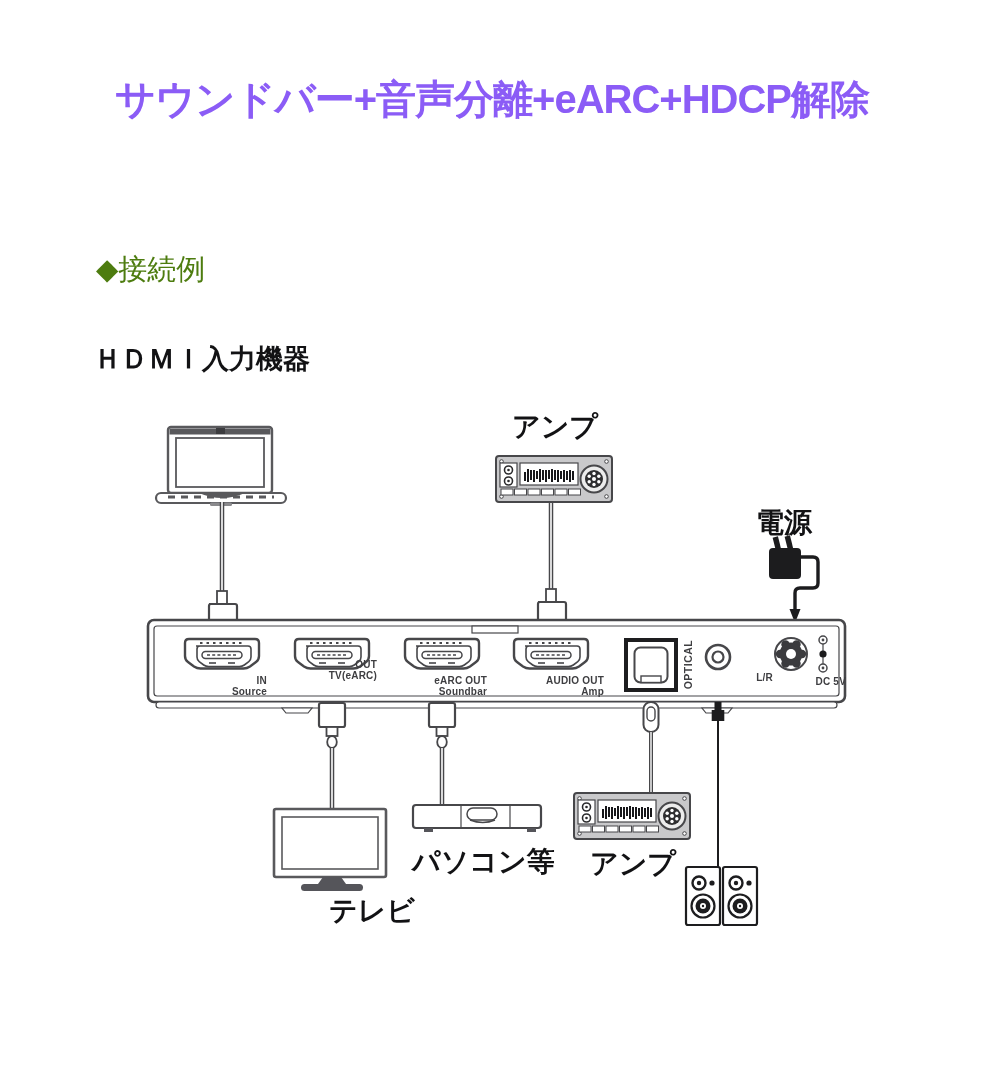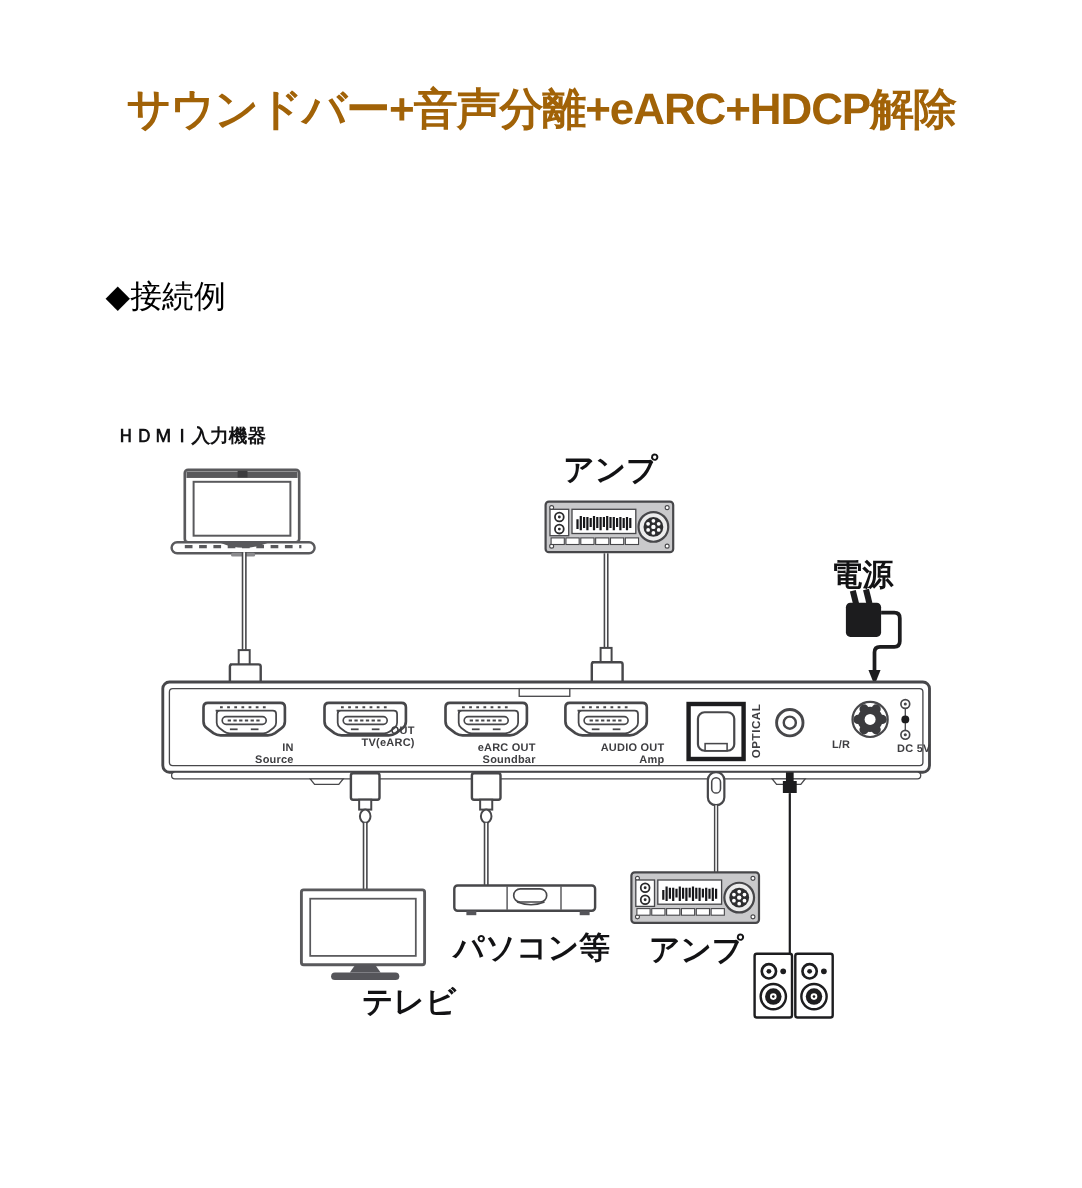--- a/index.html
+++ b/index.html
@@ -3,29 +3,29 @@
 <meta charset="utf-8">
 <style>
   html,body { margin:0; padding:0; background:#ffffff; }
   .canvas {
     position:relative; width:984px; height:1080px; background:#ffffff;
     font-family:"Liberation Sans","DejaVu Sans",sans-serif; color:#1a1a1c;
     overflow:hidden;
   }
   .title {
     position:absolute; left:0; top:72px; width:984px; text-align:center;
-    font-size:40px; font-weight:900; letter-spacing:-1px; color:#a16207;
+    font-size:40px; font-weight:900; letter-spacing:-1px; color:#8b5cf6;
     white-space:nowrap;
   }
   .section {
     position:absolute; left:96px; top:250px; font-size:29px; font-weight:500;
-    color:#000000;
+    color:#4d7c0f;
   }
   .biglabel { position:absolute; font-size:28px; font-weight:800; color:#121214; white-space:nowrap; }
-  .src1 { left:106px; top:341px; font-size:17px;margin-top:44px; }
+  .src1 { left:94px; top:341px; font-size:27px; }
   .src2 { left:86px;  top:376px; font-size:27px; }
   .amp-top  { left:512px; top:408px; }
   .power    { left:756px; top:504px; }
   .tv       { left:297px; top:892px;margin-left:32px; }
   .soundbar { left:412px; top:843px; }
   .amp-bot  { left:590px; top:845px; }
   .speakers { left:655px; top:932px; }
   .portlbl {
     position:absolute; width:90px; text-align:right;
     font-size:10px; line-height:11px; font-weight:bold; color:#3e3e41;

